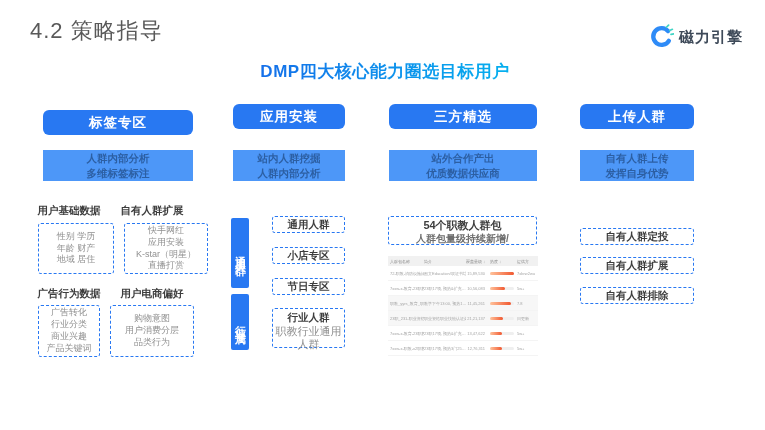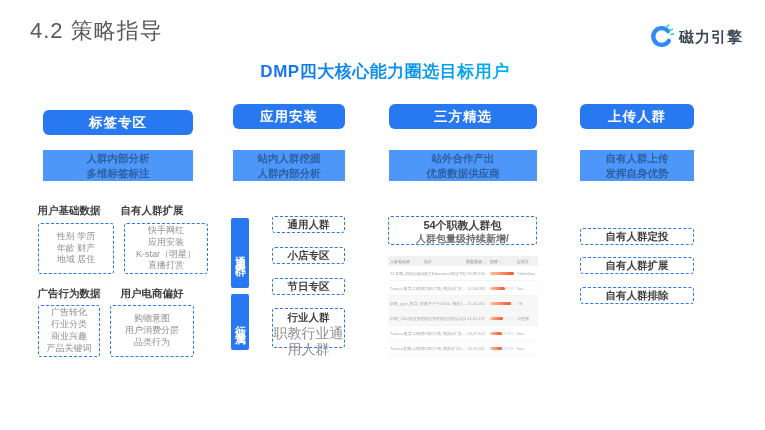--- a/index.html
+++ b/index.html
@@ -29,21 +29,21 @@
   .dash-box.items { font-size:9px; color:#909090; text-align:center; line-height:1.32;
                     display:flex; align-items:center; justify-content:center; }
   .mini-btn { font-size:10.5px; font-weight:bold; color:#3d3d3d; text-align:center;
               line-height:15px; height:17px; }
   .v-bar { position:absolute; left:231px; width:18px; background:#2878F2; color:#fff;
            border-radius:2px; display:flex; align-items:center; justify-content:center;
            writing-mode:vertical-rl; text-orientation:upright; font-size:11px; font-weight:bold;
            letter-spacing:3px; }
   .industry-box { padding-top:2px; text-align:center; }
   .industry-title { font-size:10.5px; font-weight:bold; color:#3d3d3d; line-height:1.3; }
-  .industry-sub { font-size:14px; color:#8f8f8f; line-height:1.2; }
+  .industry-sub { font-size:11px; color:#8f8f8f; line-height:1.2; }
 
   .headline-box { text-align:center; padding-top:2px; }
   .headline-l1 { font-size:11px; font-weight:bold; color:#3d3d3d; line-height:1.25; }
   .headline-l2 { font-size:10px; font-weight:bold; color:#6e6e6e; line-height:1.25; }
 
   .mini-table { position:absolute; left:388px; top:256px; width:150px; font-size:4px; color:#a6a6a6; }
   .mt-row { display:flex; align-items:center; height:15px; border-bottom:1px solid #f4f4f4; }
   .mt-head { height:10px; background:#f1f1f1; color:#8a8a8a; border-bottom:none; }
   .mt-row.shade { background:#f7f7f7; }
   .c1 { width:24%; padding-left:2px; overflow:hidden; white-space:nowrap; }

